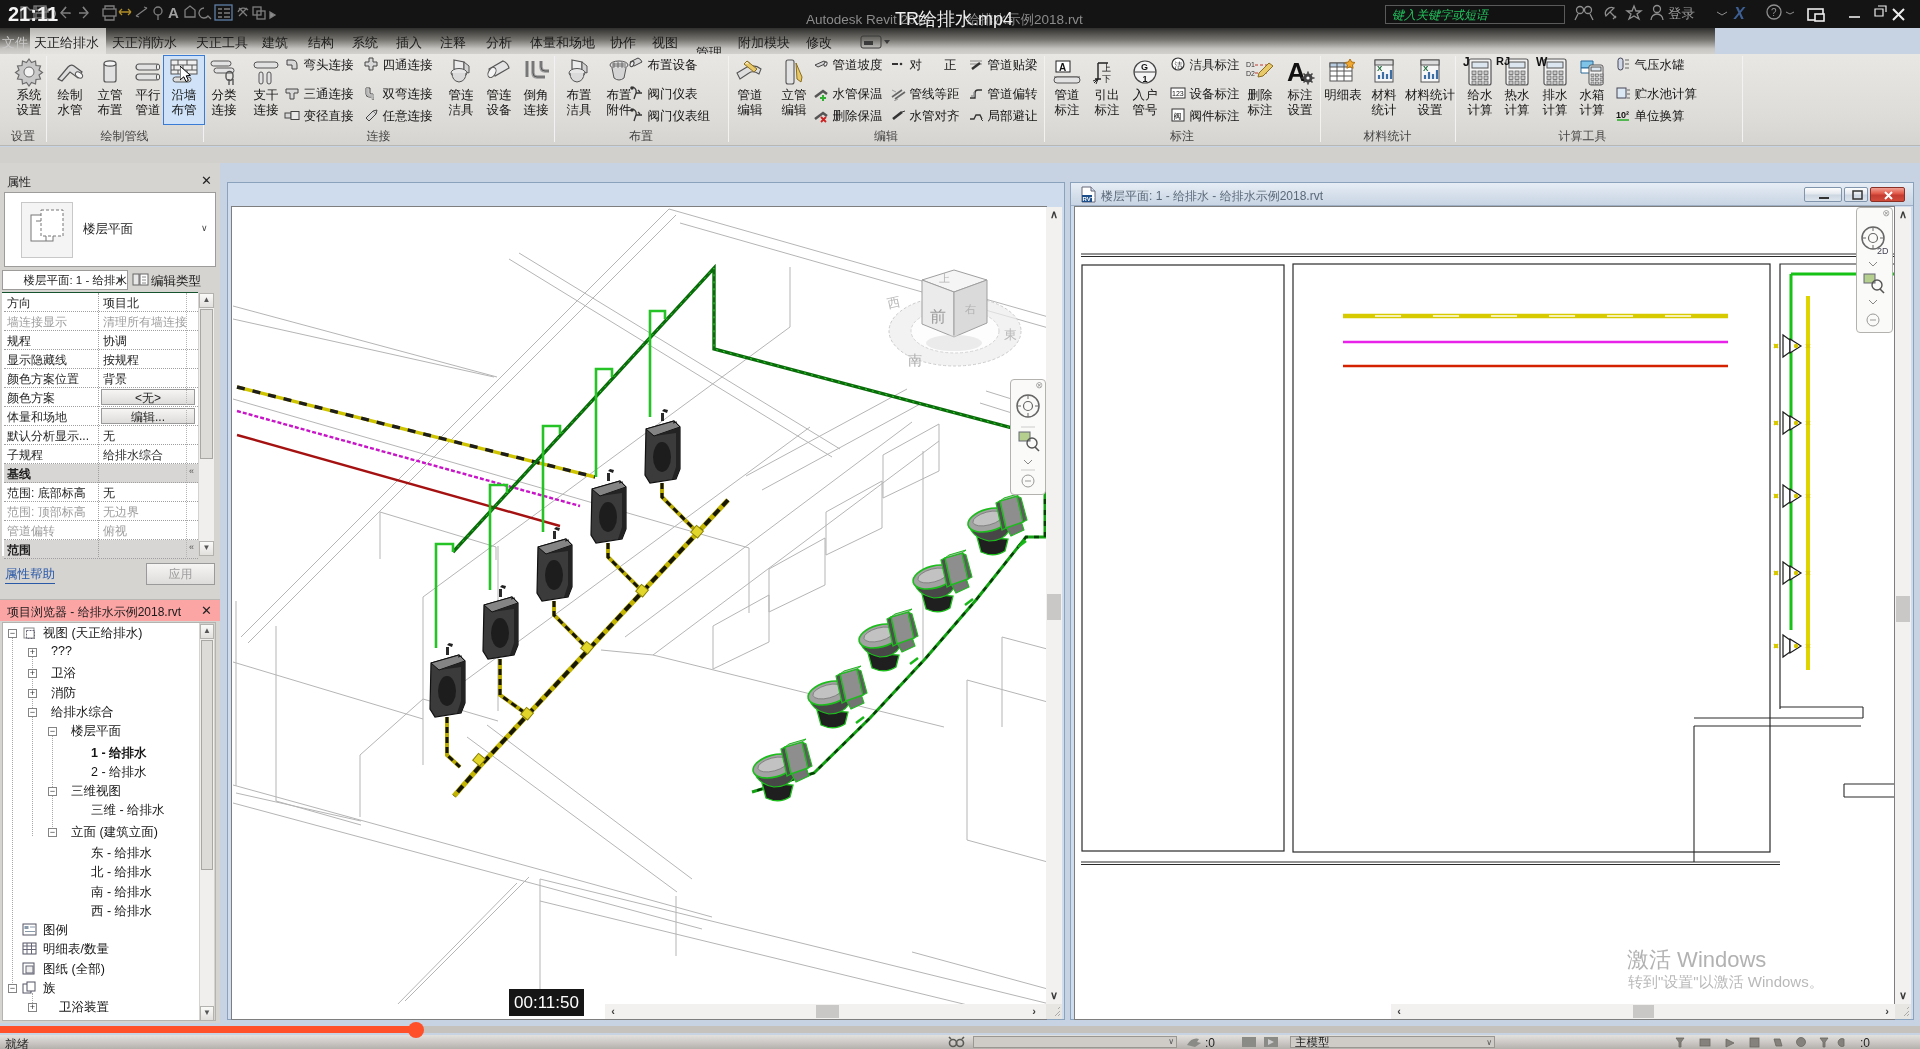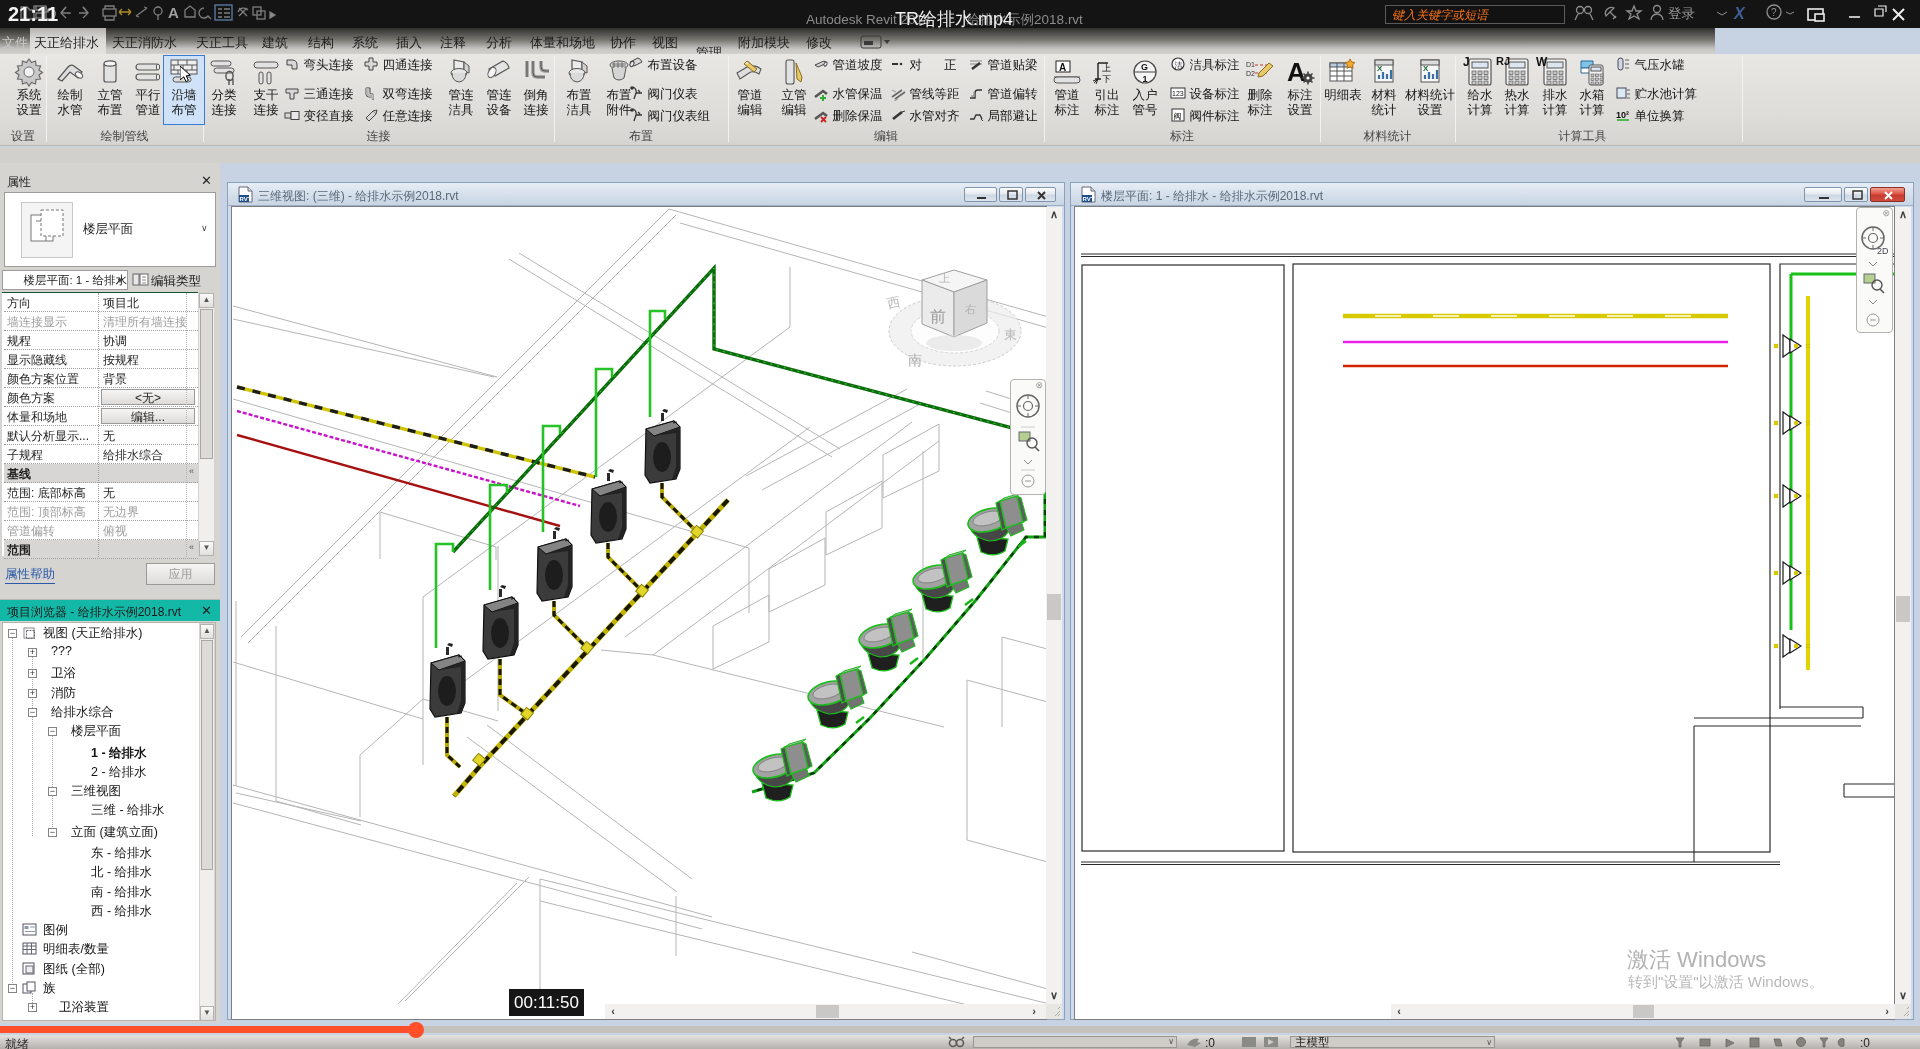--- a/index.html
+++ b/index.html
@@ -342,21 +342,21 @@
         <path d="M239 8 l8 8 M247 8 l-8 8 M238 12 a6 6 0 0 1 10 -2"></path>
         <rect x="253" y="7" width="8" height="8"></rect>
           <rect x="257" y="11" width="8" height="8"></rect>
         <path d="M270 12 l5 3 -5 3 z" fill="#8f8f8f"></path>
       </g>
     </svg>
     <div class="abs" style="left:8px;top:3px;font-size:20px;font-weight:bold;color:#f2f2f2;">21:11</div>
     <div class="abs" style="left:806px;top:11px;font-size:13.5px;color:#8b8b8b;white-space:nowrap;">Autodesk Revit 2018<span style="margin-left:36px;">给排水示例2018.rvt</span></div>
     <div class="abs" style="left:895px;top:7px;font-size:18px;color:#efefef;white-space:nowrap;">TR给排水.mp4</div>
     <div class="abs" style="left:1385px;top:5px;width:180px;height:19px;background:#121212;border:1px solid #5a5a5a;
-      color:#f97316;font-size:12px;line-height:18px;padding-left:6px;font-style:italic;">键入关键字或短语</div>
+      color:#22c55e;font-size:12px;line-height:18px;padding-left:6px;font-style:italic;">键入关键字或短语</div>
     <svg width="330" height="28" style="position:absolute;left:1562px;top:0">
       <g stroke="#8f8f8f" fill="none" stroke-width="1.3">
         <circle cx="18" cy="10" r="3.5"></circle>
           <circle cx="26" cy="10" r="3.5"></circle>
           <path d="M16 14 l-3 6 M28 14 l3 6"></path>
         <path d="M44 16 a6 6 0 0 1 8 -8 z M48 12 l6 6 M51 19 l3 -3"></path>
         <path d="M72 6 l2 5 5 0 -4 3 2 5 -5 -3 -5 3 2 -5 -4 -3 5 0 z"></path>
         <circle cx="95" cy="9" r="3.5"></circle>
           <path d="M89 20 a6 6 0 0 1 12 0"></path>
       </g>
@@ -751,21 +751,21 @@
         <div class="abs" style="left:184px;top:0;width:1px;height:264px;border-left:1px dotted #b5b5b5"></div>
     </div>
     <div class="sbtrack classic" style="left:198px;top:129px;width:17px;height:264px;">
       <div class="sbbtn" style="left:0;top:0;width:15px;height:15px;">▲</div>
       <div class="sbthumb" style="left:1px;top:16px;width:13px;height:150px;"></div>
       <div class="sbbtn" style="left:0;top:248px;width:15px;height:15px;">▼</div>
     </div>
     <div class="abs" style="left:5px;top:403px;font-size:12.5px;color:#2a59a8;border-bottom:1px solid #2a59a8;">属性帮助</div>
     <div class="vbtn" style="left:146px;top:400px;width:69px;height:22px;line-height:21px;color:#9d9d9d;">应用</div>
 
-    <div class="abs" style="left:0;top:436px;width:220px;height:22px;background:#14b8a6;border-top:1px solid #b9b7b4;">
+    <div class="abs" style="left:0;top:436px;width:220px;height:22px;background:#fca5a5;border-top:1px solid #b9b7b4;">
       <div class="ptitle" style="left:7px;top:4px;">项目浏览器 - 给排水示例2018.rvt</div>
       <div class="abs" style="left:201px;top:3px;font-size:13px;color:#222;">✕</div>
     </div>
     <div class="abs" style="left:2px;top:459px;width:214px;height:399px;background:#fff;border:1px solid #b5b3b0;overflow:hidden;" id="treebox">
       <div class="abs" style="left:9px;top:14px;width:1px;height:350px;border-left:1px dotted #a8a8a8;"></div>
       <div class="abs" style="left:29px;top:31px;width:1px;height:56px;border-left:1px dotted #a8a8a8;"></div>
       <div class="abs" style="left:29px;top:93px;width:1px;height:120px;border-left:1px dotted #a8a8a8;"></div>
       <div class="abs" style="left:49px;top:112px;width:1px;height:100px;border-left:1px dotted #a8a8a8;"></div>
       <div class="abs" style="left:29px;top:370px;width:1px;height:18px;border-left:1px dotted #a8a8a8;"></div>
       <div class="tree" style="left:40px;top:2px;">视图 (天正给排水)</div>
@@ -820,38 +820,20 @@
       <div class="tree" style="left:56px;top:376px;">卫浴装置</div>
         <div class="tbox abs" style="left:25px;top:380px;">+</div>
     </div>
     <div class="sbtrack classic" style="left:199px;top:460px;width:16px;height:397px;">
       <div class="sbbtn" style="left:0;top:0;width:14px;height:15px;">▲</div>
       <div class="sbthumb" style="left:1px;top:16px;width:12px;height:230px;"></div>
       <div class="sbbtn" style="left:0;top:382px;width:14px;height:15px;">▼</div>
     </div>
   </div>
   <div id="win3d" class="abs win" style="left:227px;top:182px;width:838px;height:838px;">
-    <div class="wtitle">
-      <svg width="17" height="17" style="position:absolute;left:9px;top:3px;">
-          <path d="M2 1 h9 l4 4 v11 h-13 z" fill="#fff" stroke="#667"></path>
-          <path d="M11 1 v4 h4" fill="#cfe0f0" stroke="#667"></path>
-          <rect x="2" y="9" width="10" height="7" fill="#1e4f8a"></rect>
-          <text x="2.5" y="15" font-size="6" fill="#fff" font-weight="bold">RVT</text>
-        </svg>
-      <div class="abs" style="left:30px;top:5px;">三维视图: (三维) - 给排水示例2018.rvt</div>
-      <div class="winbtn" style="left:736px;top:4px;width:33px;"><svg width="33" height="15">
-            <path d="M12 10 h9" stroke="#333" stroke-width="2"></path>
-          </svg></div>
-      <div class="winbtn" style="left:771px;top:4px;width:24px;"><svg width="24" height="15">
-            <rect x="8" y="3" width="9" height="8" fill="none" stroke="#333" stroke-width="1.5"></rect>
-          </svg></div>
-      <div class="winbtn" style="left:797px;top:4px;width:31px;"><svg width="31" height="15">
-            <path d="M12 4 l7 7 M19 4 l-7 7" stroke="#333" stroke-width="2"></path>
-          </svg></div>
-    </div>
     <div class="canvas" style="left:3px;top:23px;width:816px;height:814px;">
       <svg width="814" height="797" style="position:absolute;left:0;top:0">
         <g stroke="#b5b5b5" fill="none" stroke-width="1">
           <path d="M1 99 L265 170 M1 112 L262 170"></path>
           <path d="M1 192 L517 341 M517 341 L517 406"></path>
           <path d="M437 2 L9 430 M444 8 L16 436"></path>
           <path d="M437 2 L834 115 M448 16 L834 126"></path>
           <path d="M277 52 L600 250 M287 46 L608 242"></path>
           <path d="M148 305 L264 340 M148 305 L148 352 M264 340 L264 353"></path>
           <path d="M191 390 L558 120 M191 390 L191 558 M558 120 L558 60"></path>

